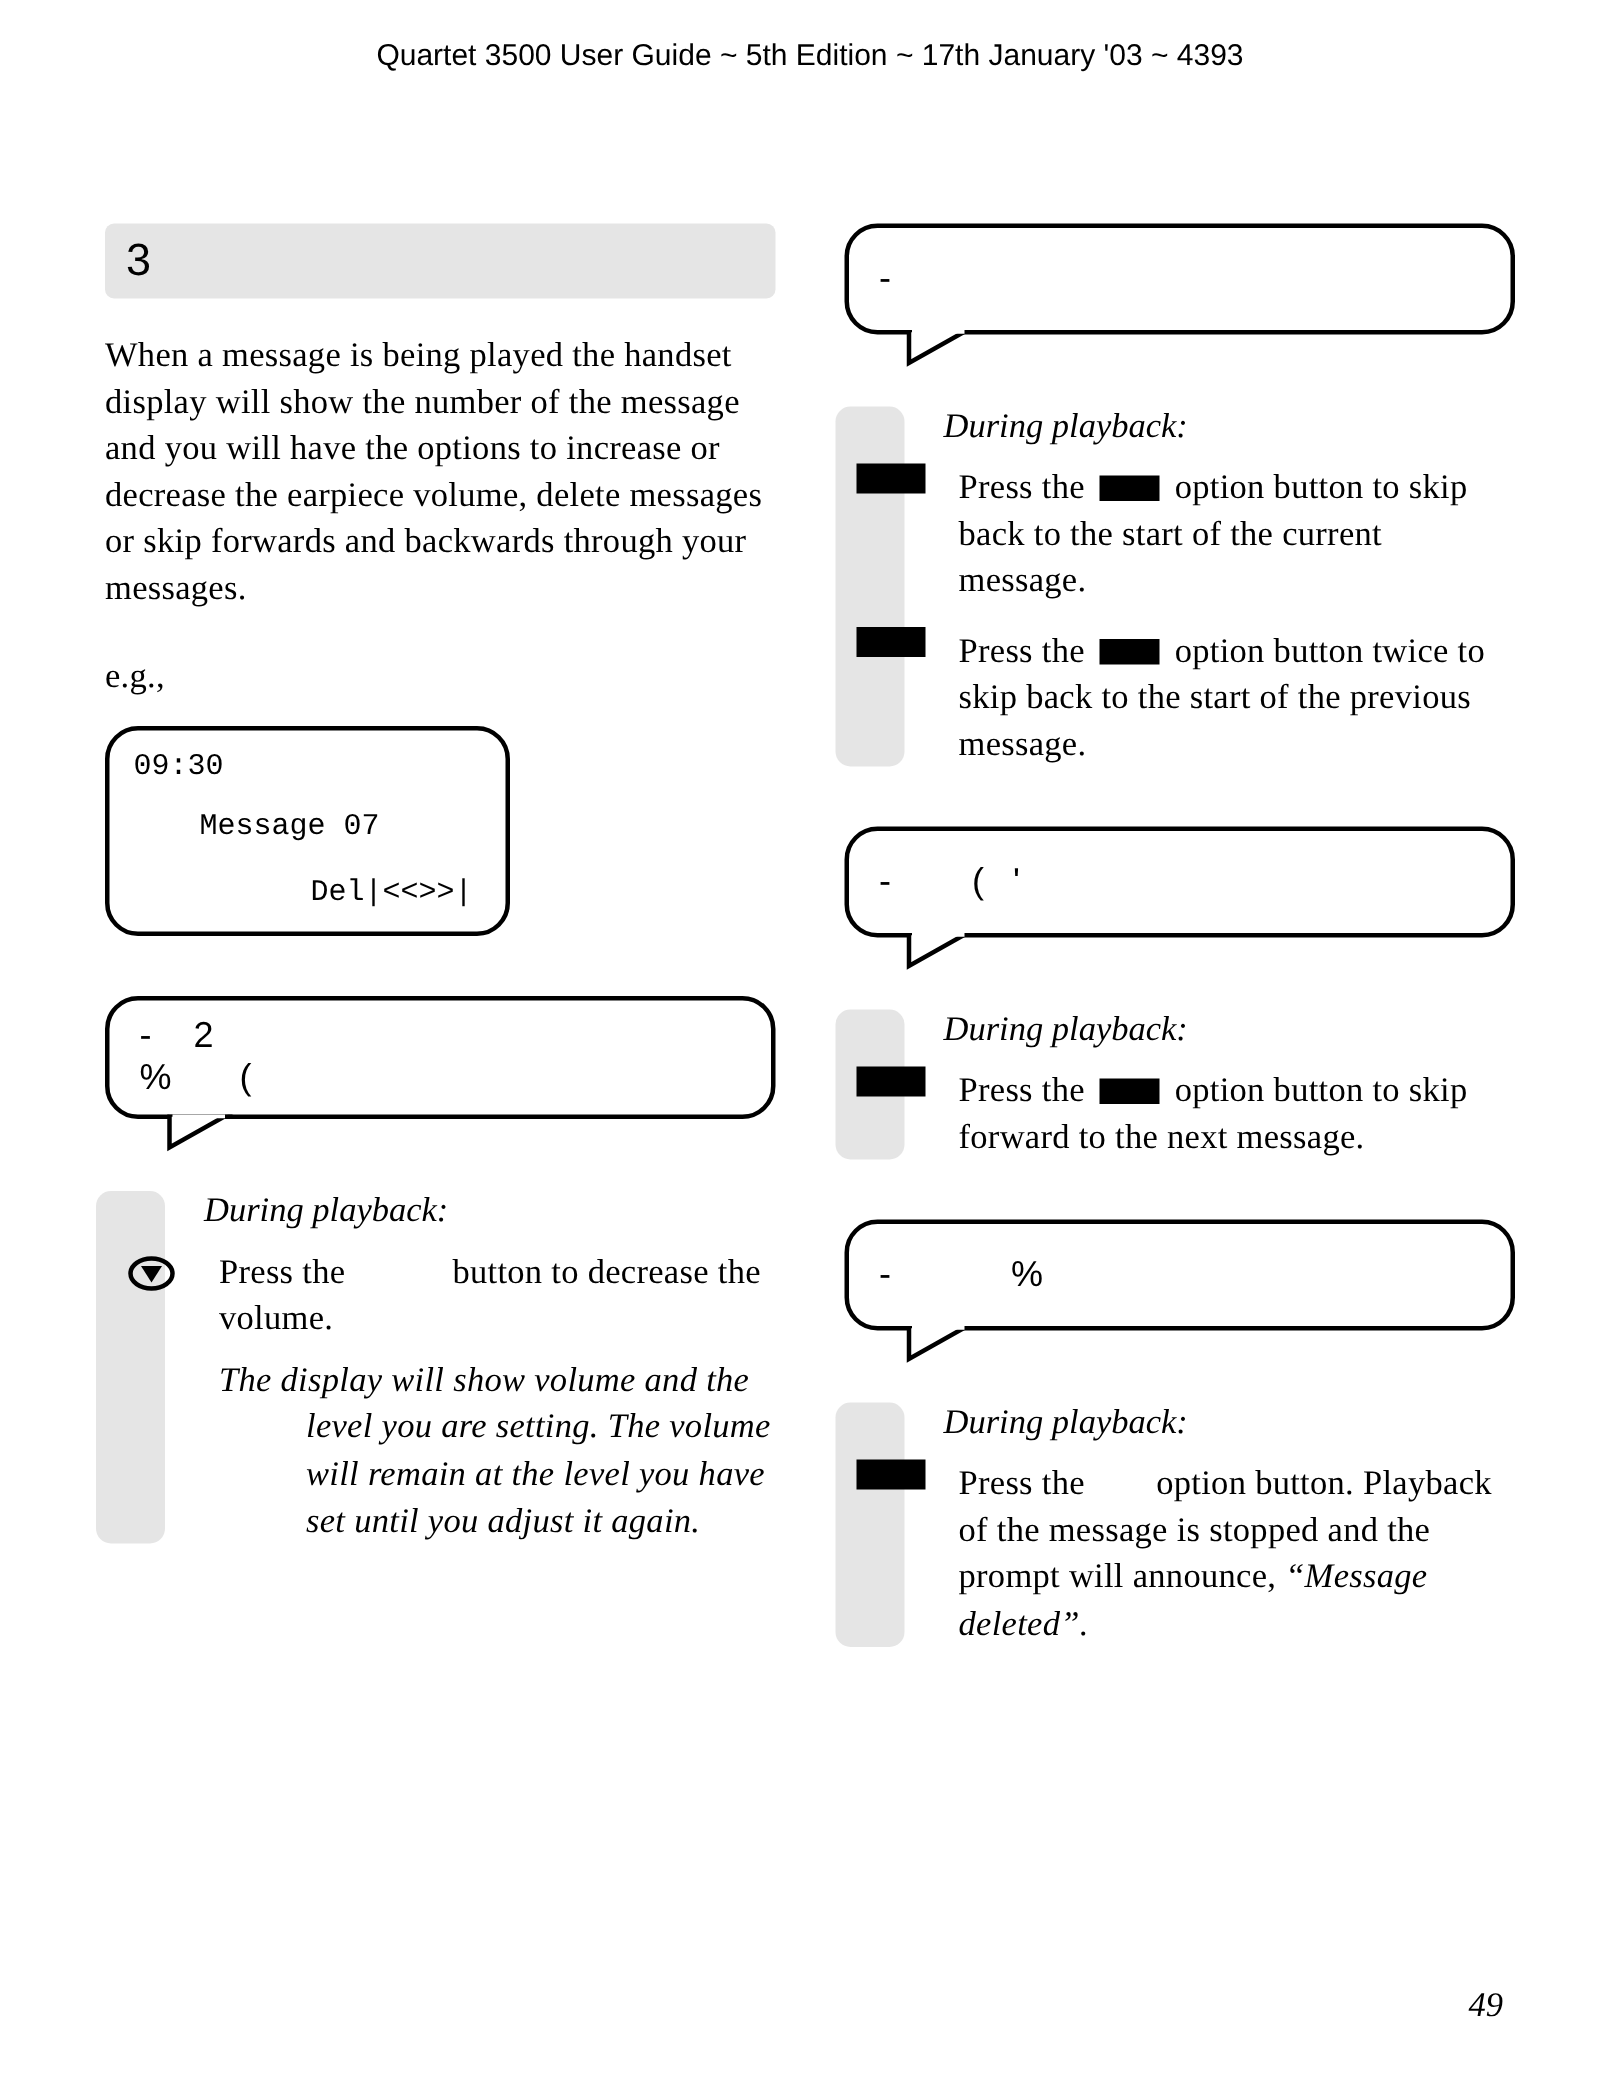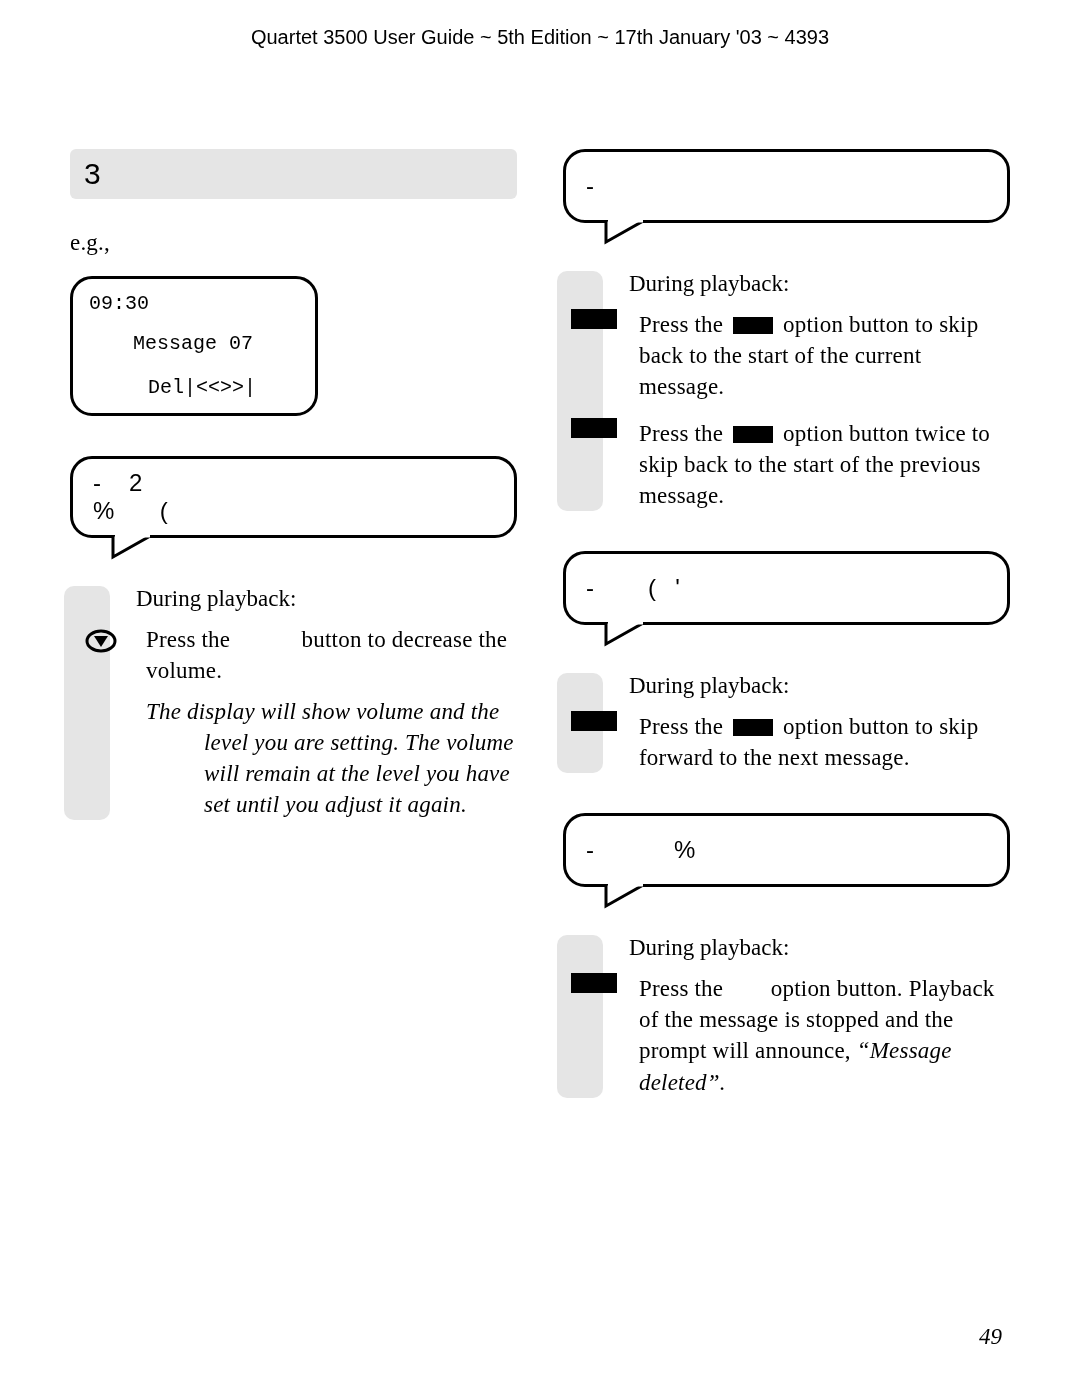--- a/index.html
+++ b/index.html
@@ -3,32 +3,32 @@
 <meta charset="utf-8">
 <style>
   html,body{margin:0;padding:0;background:#fff;color:#000;font-family:Georgia,'Times New Roman',serif}
   .page{width:1080px;height:1386px;position:relative;box-sizing:border-box;padding:20px 70px 0 70px}
   .header{text-align:center;font-size:20px;font-family:Liberation Sans, sans-serif;margin-top:6px}
   .cols{display:flex;gap:46px;margin-top:100px}
   .col{flex:1;min-width:0}
   .section-num-bar{background:#e5e5e5;border-radius:6px;padding:8px 14px;font-family:'Trebuchet MS',sans-serif;font-size:30px;margin-bottom:22px}
   .body-text{font-size:23px;line-height:1.35;letter-spacing:.2px}
   .eg{font-size:23px;margin-top:28px;margin-bottom:14px}
-  .lcd{border:3px solid #000;border-radius:22px;width:248px;height:140px;padding:10px 16px;font-family:'Courier New',monospace;font-size:20px;line-height:1.5;box-sizing:border-box;position:relative;margin-top:18px}
+  .lcd{border:3px solid #000;border-radius:22px;width:270px;height:140px;padding:10px 16px;font-family:'Courier New',monospace;font-size:20px;line-height:1.5;box-sizing:border-box;position:relative;margin-top:18px}
   .lcd .row1{position:absolute;top:10px;left:16px}
   .lcd .row2{position:absolute;top:50px;left:60px}
-  .lcd .row3{position:absolute;bottom:10px;left:16px;right:0;display:flex;justify-content:center}
+  .lcd .row3{position:absolute;bottom:10px;left:16px;right:22px;display:flex;justify-content:flex-end}
   .bubble-block{margin-top:40px}
   .bubble{border:3px solid #000;border-radius:22px;min-height:62px;padding:10px 20px;font-family:'Trebuchet MS',sans-serif;font-size:24px;position:relative;box-sizing:border-box;display:flex;align-items:center}
   .bubble-tail{position:relative;height:34px}
   .bubble-tail svg{position:absolute;left:40px;top:-3px}
   .sidebar-strip{position:relative}
   .sidebar-strip::before{content:"";position:absolute;left:-6px;top:0;bottom:0;width:46px;background:#e5e5e5;border-radius:10px}
   .sidebar-content{position:relative;padding-left:66px}
-  .dp{font-size:23px;margin:14px 0 12px}
+  .dp{font-style:italic;font-size:23px;margin:14px 0 12px}
   .step{display:flex;gap:22px;margin-bottom:16px}
   .step .icon{flex:0 0 46px;display:flex;justify-content:center}
   .blk{display:inline-block;width:46px;height:20px;background:#000;vertical-align:-3px}
   .blk-sm{display:inline-block;width:40px;height:17px;background:#000;vertical-align:-2px;margin:0 4px}
   .twice{}
   .msgdel{font-style:italic}
   .right .bubble-block:first-child{margin-top:0}
   .right .bubble{min-height:74px}
   .pagenum{position:absolute;right:78px;bottom:36px;font-style:italic;font-size:23px}
   .bubble .dash{letter-spacing:2px}
@@ -36,20 +36,21 @@
 </head>
 <body>
 
 <div class="page">
   <div class="header">Quartet 3500 User Guide ~ 5th Edition ~ 17th January '03 ~ 4393</div>
 
   <div class="cols">
 
     <div class="col">
       <div class="section-num-bar">3</div>
+      <div class="body-text">When a message is being played the handset display will show the number of the message and you will have the options to increase or decrease the earpiece volume, delete messages or skip forwards and backwards through your messages.</div>
       <div class="eg body-text">e.g.,</div>
 
       <div class="lcd">
         <div class="row1">09:30</div>
         <div class="row2">Message 07</div>
         <div class="row3">
           <span>Del</span>
           <span>|&lt;&lt;</span>
           <span>&gt;&gt;|</span>
         </div>

